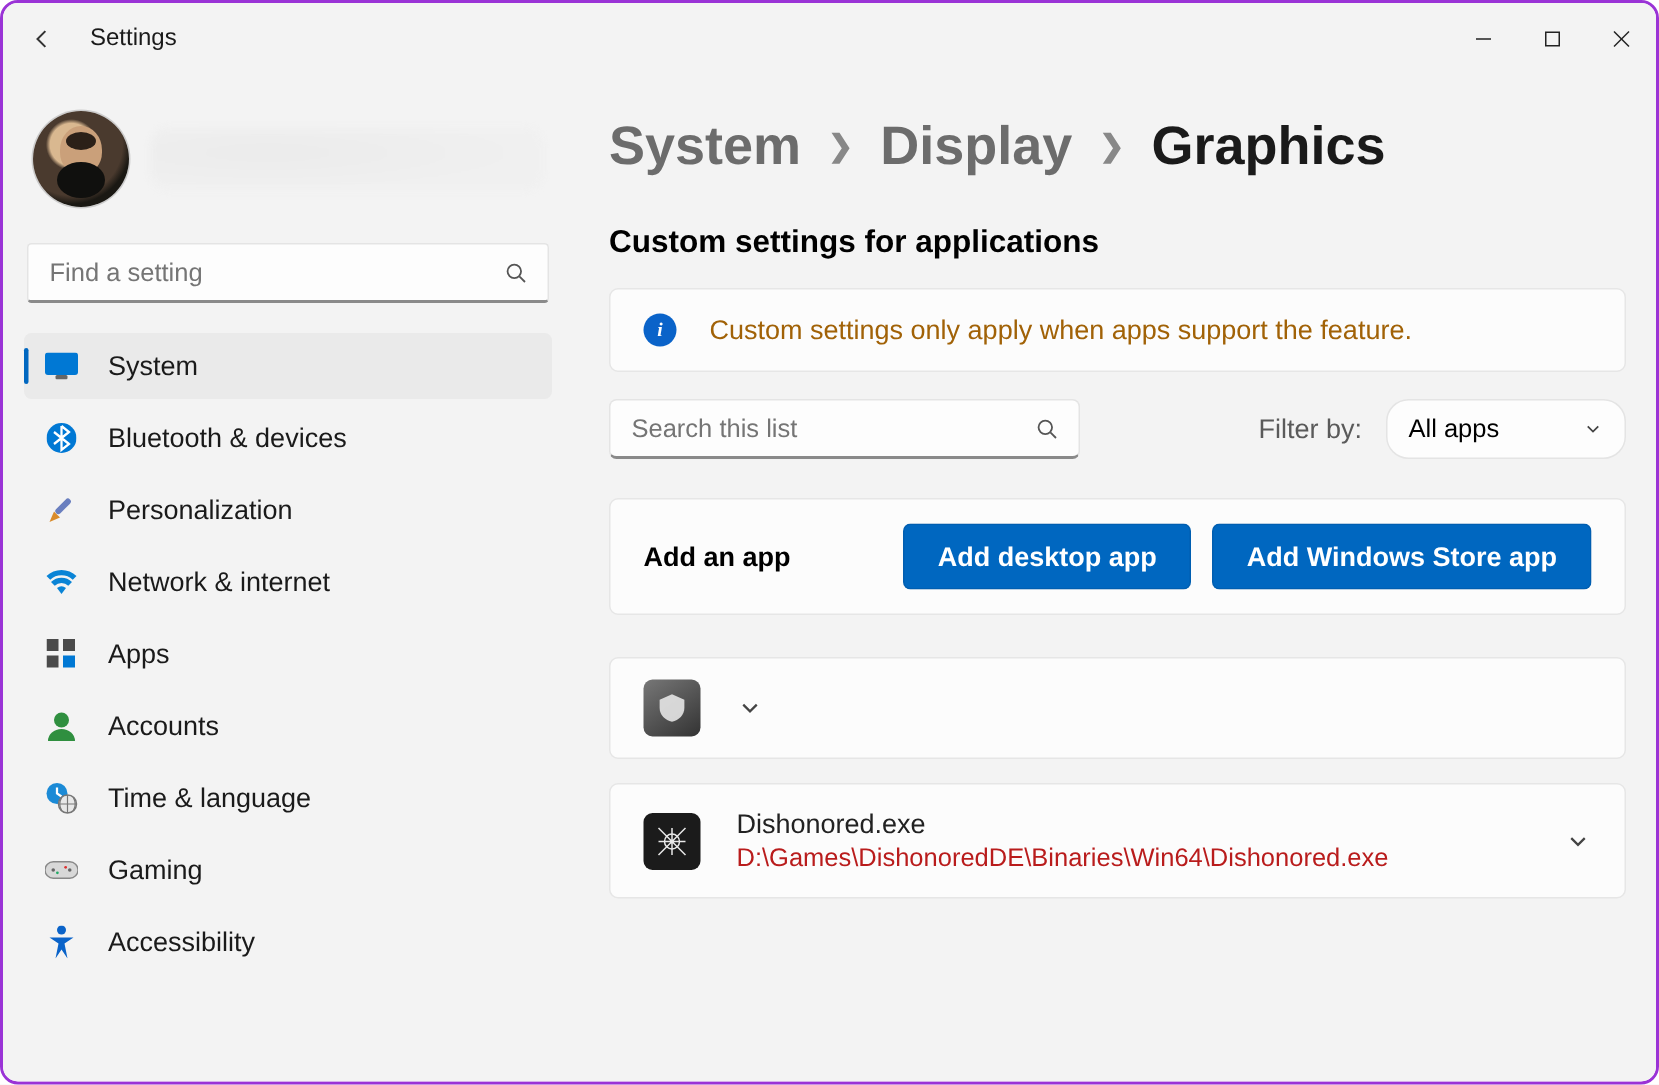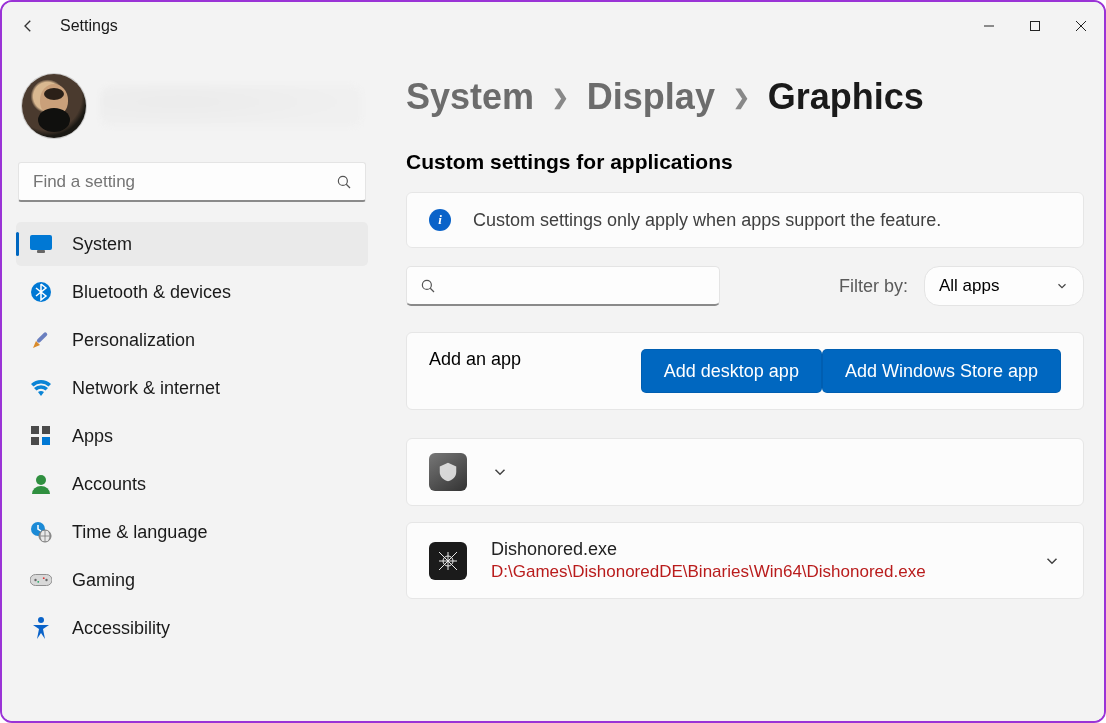--- a/index.html
+++ b/index.html
@@ -115,38 +115,38 @@
 
   .section-title { font-size: 21px; font-weight:600; margin-bottom: 18px;}
 
   .card {
     background: var(--card-bg);
     border: 1px solid var(--card-border);
     border-radius: 6px;
   }
   .info-card { display:flex; align-items:center; gap: 22px; padding: 16px 22px; margin-bottom: 18px;}
   .info-icon { width:22px; height:22px; border-radius:50%; background:#0a63c9; display:flex; align-items:center; justify-content:center; color:white; font-size:13px; font-weight:bold; font-style:italic; font-family:Georgia,serif;}
-  .info-text { font-size: 18px; color:#404040;}
+  .info-text { font-size: 18px; color:#a16207;}
 
   .toolbar-row { display:flex; align-items:center; gap: 16px; margin-bottom: 26px;}
   .list-search {
     flex: 0 0 314px; height: 40px;
     background: #fdfdfd; border:1px solid #e4e4e4; border-bottom:2px solid #8a8a8a; border-radius:5px;
     display:flex; align-items:center; padding: 0 12px;
   }
   .list-search input { flex:1; border:none; outline:none; background:transparent; font-size:17px; color:#555;}
   .spacer { flex:1;}
   .filter-label { font-size: 18px; color:#5a5a5a;}
   .dropdown {
     height: 40px; min-width: 160px; padding: 0 14px;
     background:#fdfdfd; border:1px solid #e4e4e4; border-radius:15px;
     display:flex; align-items:center; justify-content:space-between; gap:18px; font-size:17px; cursor:pointer;
   }
 
-  .add-card { display:flex; align-items:flex-start; padding: 16px 22px; margin-bottom: 28px;}
+  .add-card { display:flex; align-items:center; gap: 14px; padding: 16px 22px; margin-bottom: 28px; font-weight: bold;}
   .add-label { font-size: 18px; flex:1;}
   .btn {
     height: 44px; padding: 0 22px; border-radius:5px; font-size:18px; cursor:pointer;
     display:flex; align-items:center; justify-content:center;
     background: var(--btn-blue2); color:#fff; border:1px solid rgba(0,0,0,0.08);
   }
 
   .app-row { display:flex; align-items:center; gap: 24px; padding: 14px 22px; border:1px solid var(--card-border); border-radius:6px; background:var(--card-bg); margin-bottom: 16px; cursor:pointer;}
   .app-icon { width: 38px; height:38px; border-radius:6px; background:#555; display:flex; align-items:center; justify-content:center; }
   .app-text { flex:1; min-width:0;}
@@ -313,20 +313,21 @@
 
       <div class="section-title">Custom settings for applications</div>
 
       <div class="card info-card">
         <div class="info-icon">i</div>
         <div class="info-text">Custom settings only apply when apps support the feature.</div>
       </div>
 
       <div class="toolbar-row">
         <div class="list-search">
+          <input placeholder="Search this list" style="">
           <svg width="18" height="18" viewBox="0 0 24 24" fill="none" stroke="#555" stroke-width="1.6">
               <circle cx="10.5" cy="10.5" r="6"></circle>
               <line x1="15" y1="15" x2="20" y2="20"></line>
             </svg>
         </div>
         <div class="spacer"></div>
         <div class="filter-label">Filter by:</div>
         <div class="dropdown">
           <span>All apps</span>
           <svg width="14" height="14" viewBox="0 0 24 24" fill="none" stroke="#444" stroke-width="2">

